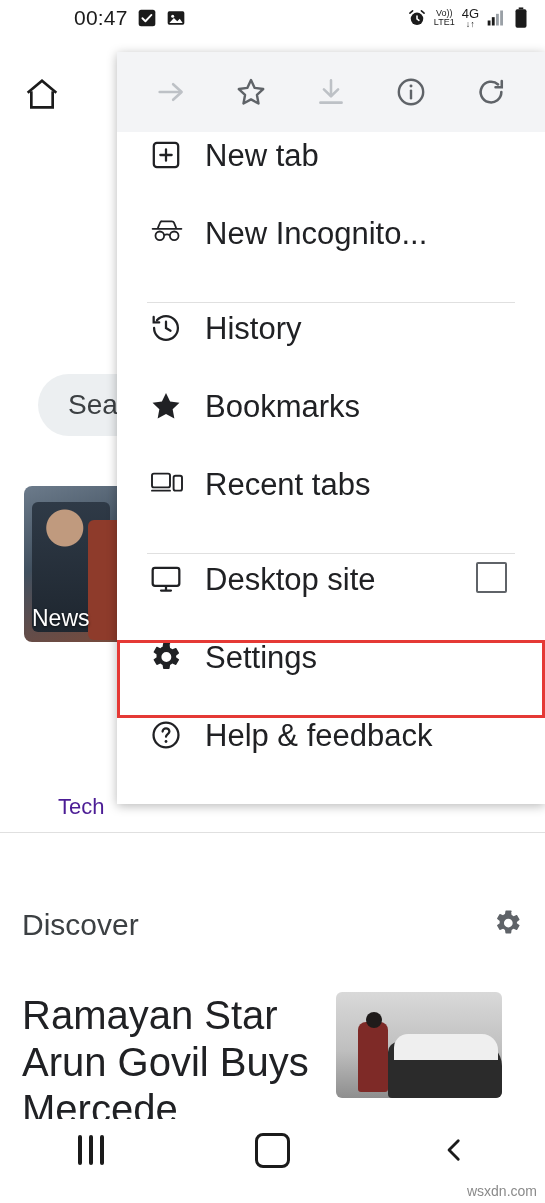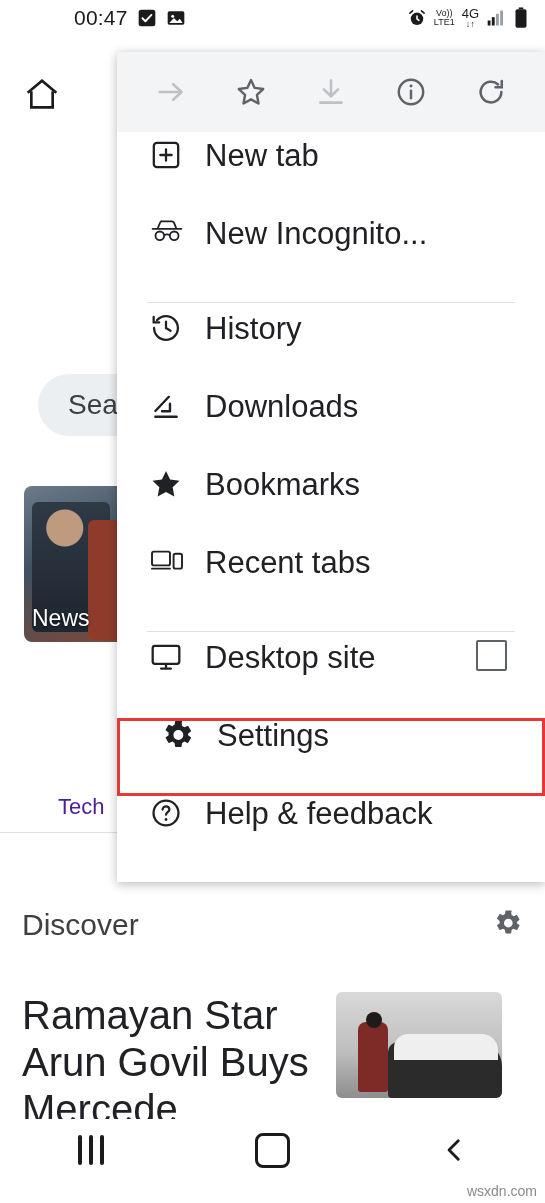--- a/index.html
+++ b/index.html
@@ -265,21 +265,21 @@
     width: 100%;
     height: 100%;
     border: 3px solid #e53935;
     box-sizing: border-box;
     pointer-events: none;
   }
   .settings-wrap {
     position: relative;
     margin: 0 -0px;
   }
-  .settings-wrap .menu-item { padding-left: 44px; }
+  .settings-wrap .menu-item { padding-left: 32px; }
 
   
   .navbar {
     position: absolute;
     left: 0; bottom: 22px;
     width: 545px;
     height: 62px;
     display: flex;
     align-items: center;
     justify-content: space-around;
@@ -469,30 +469,20 @@
       <span class="mi-icon">
         <svg width="34" height="34" viewBox="0 0 24 24" fill="none" stroke="#202124" stroke-width="1.6" stroke-linecap="round">
           <path d="M3.6 12a8.4 8.4 0 108.4-8.4c-2.6 0-4.9 1.2-6.4 3"></path>
           <path d="M3.3 4.2v3.9h3.9"></path>
           <path d="M12 7.5V12l3.2 1.9"></path>
         </svg>
       </span>
       <span class="mi-label">History</span>
     </div>
 
-    <div class="menu-item">
-      <span class="mi-icon">
-        <svg width="34" height="34" viewBox="0 0 24 24" fill="none" stroke="#202124" stroke-width="1.7" stroke-linecap="round" stroke-linejoin="round">
-          <path d="M4.5 15.5L14 5.5"></path>
-            <path d="M9.2 15.7h5.6v-5.3"></path>
-            <path d="M4.5 19.6h15"></path>
-        </svg>
-      </span>
-      <span class="mi-label">Downloads</span>
-    </div>
 
     <div class="menu-item">
       <span class="mi-icon">
         <svg width="34" height="34" viewBox="0 0 24 24" fill="#202124">
             <path d="M12 2.8l2.9 6 6.6.9-4.8 4.6 1.2 6.5L12 17.7 6.1 20.8l1.2-6.5L2.5 9.7l6.6-.9z"></path>
           </svg>
       </span>
       <span class="mi-label">Bookmarks</span>
     </div>
 

